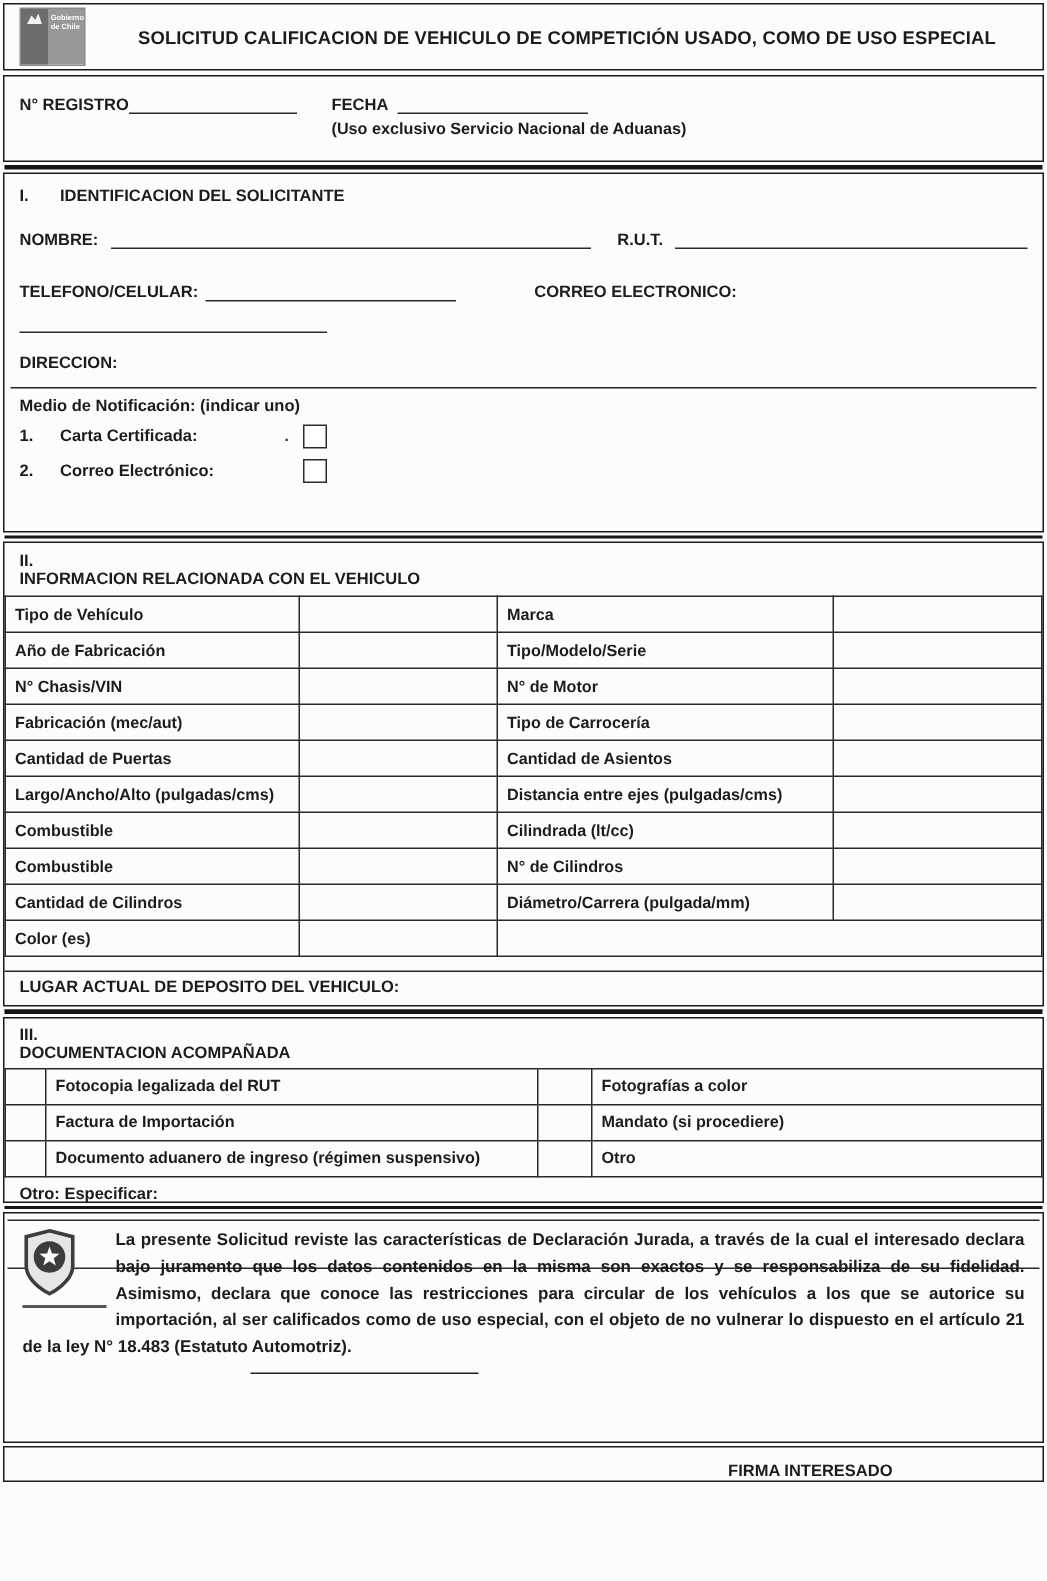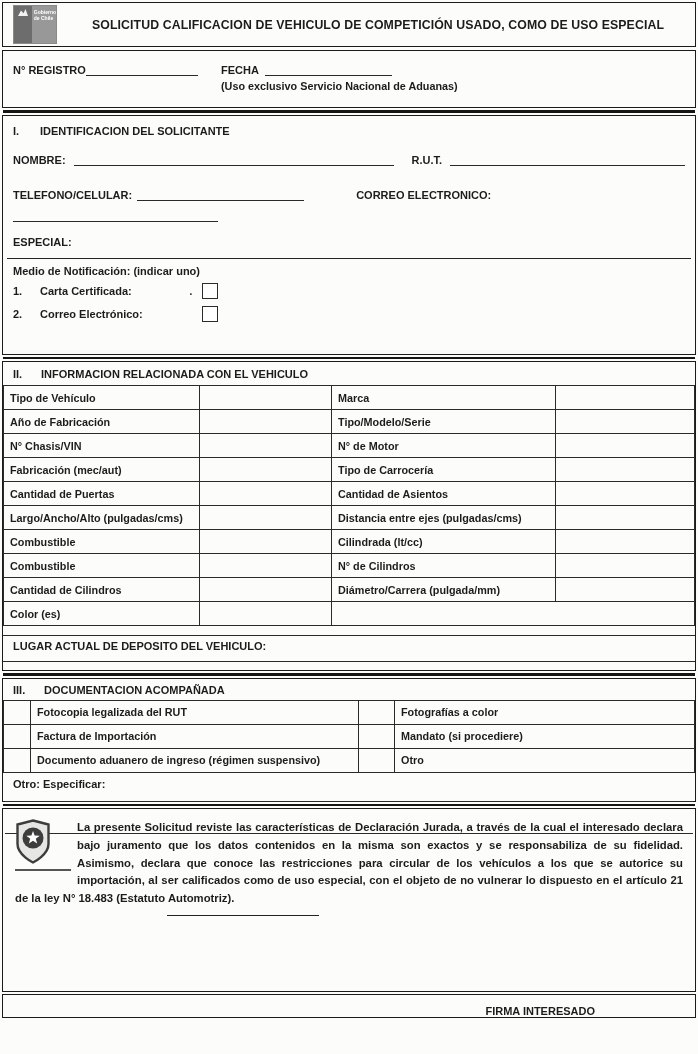--- a/index.html
+++ b/index.html
@@ -26,21 +26,21 @@
   .regbox{height:58px;margin-top:3px;padding:13px 10px 0;display:flex;font-size:11px;}
   .reg-left{width:208px;display:flex;align-items:flex-start;}
   .reg-right{flex:1;}
   .fecha-row{display:flex;align-items:flex-end;}
   .uso-text{font-size:10.8px;margin-top:4px;}
   .fill-line{display:inline-block;border-bottom:1.5px solid #2a2a2a;height:11px;}
 
   
   .sec-header{font-size:11px;display:flex;}
   .secnum{display:inline-block;width:27px;flex-shrink:0;}
-  .pad{padding-left:10px;padding-right:10px;}
+  .pad{padding-left:10px;padding-right:10px;flex-direction:column;}
 
   
   .sec1{height:240px;padding:9px 10px 0;font-size:11px;}
   .row{display:flex;align-items:flex-end;}
   .lbl{white-space:nowrap;}
   .full-line{border-top:1.5px solid #232323;margin:10px -6px 0;height:0;}
   .optrow{display:flex;align-items:center;height:21px;margin-top:2px;font-size:11px;}
   .optlabel{display:inline-block;width:140px;}
   .dot{display:inline-block;width:22px;text-align:center;font-size:10px;}
   .cb{width:16px;height:16px;border:1.7px solid #2b2b2b;box-sizing:border-box;background:#fff;}
@@ -53,21 +53,21 @@
   .sec2 table{margin-top:5px;}
   .lugar{border-top:1.2px solid #2a2a2a;border-bottom:1.2px solid #2a2a2a;
          margin-top:9px;padding:4px 10px 9px;font-size:11px;}
   .sec3{height:124px;padding-top:5px;font-size:11px;}
   .sec3 table{margin-top:4px;}
   .otro{margin-top:5px;font-size:11px;}
   .wide-line{border-top:1.4px solid #2a2a2a;margin:11px 2px 0;height:0;}
   .wide-line2{border-top:1.4px solid #2a2a2a;margin:31px 2px 0;height:0;}
 
   
-  .decl{height:184px;padding:10px 12px 0;font-size:11.3px;}
+  .decl{height:154px;padding:10px 12px 0;font-size:11.3px;}
   .decl-icon-wrap{float:left;width:62px;height:56px;text-align:left;}
   .decl-icon-line{width:56px;border-top:2.2px solid #555;margin-top:2px;}
   .decl-text{text-align:justify;line-height:17.6px;}
   .sig-line{border-bottom:1.6px solid #222;width:152px;margin:8px 0 0 152px;height:0;}
 
   
   .footer{height:24px;margin-top:2px;display:flex;align-items:flex-end;
           justify-content:flex-end;padding-right:100px;font-size:11px;}
 </style>
 </head>
@@ -114,21 +114,21 @@
     </div>
     <div class="row" style="margin-top:23px">
       <span class="lbl">TELEFONO/CELULAR:</span>
       <span class="fill-line" style="width:167px;margin-left:5px"></span>
       <span class="lbl" style="margin-left:52px">CORREO ELECTRONICO:</span>
     </div>
     <div class="row" style="margin-top:9px">
       <span class="fill-line" style="width:205px"></span>
     </div>
     <div class="row" style="margin-top:14px">
-      <span class="lbl">ESPECIAL:</span>
+      <span class="lbl">DIRECCION:</span>
     </div>
     <div class="full-line"></div>
     <div style="margin-top:6px">Medio de Notificación: (indicar uno)</div>
     <div class="optrow" style="margin-top:4px">
       <span class="secnum">1.</span>
       <span class="optlabel">Carta Certificada:</span>
       <span class="dot">.</span>
       <span class="cb"></span>
     </div>
     <div class="optrow">

